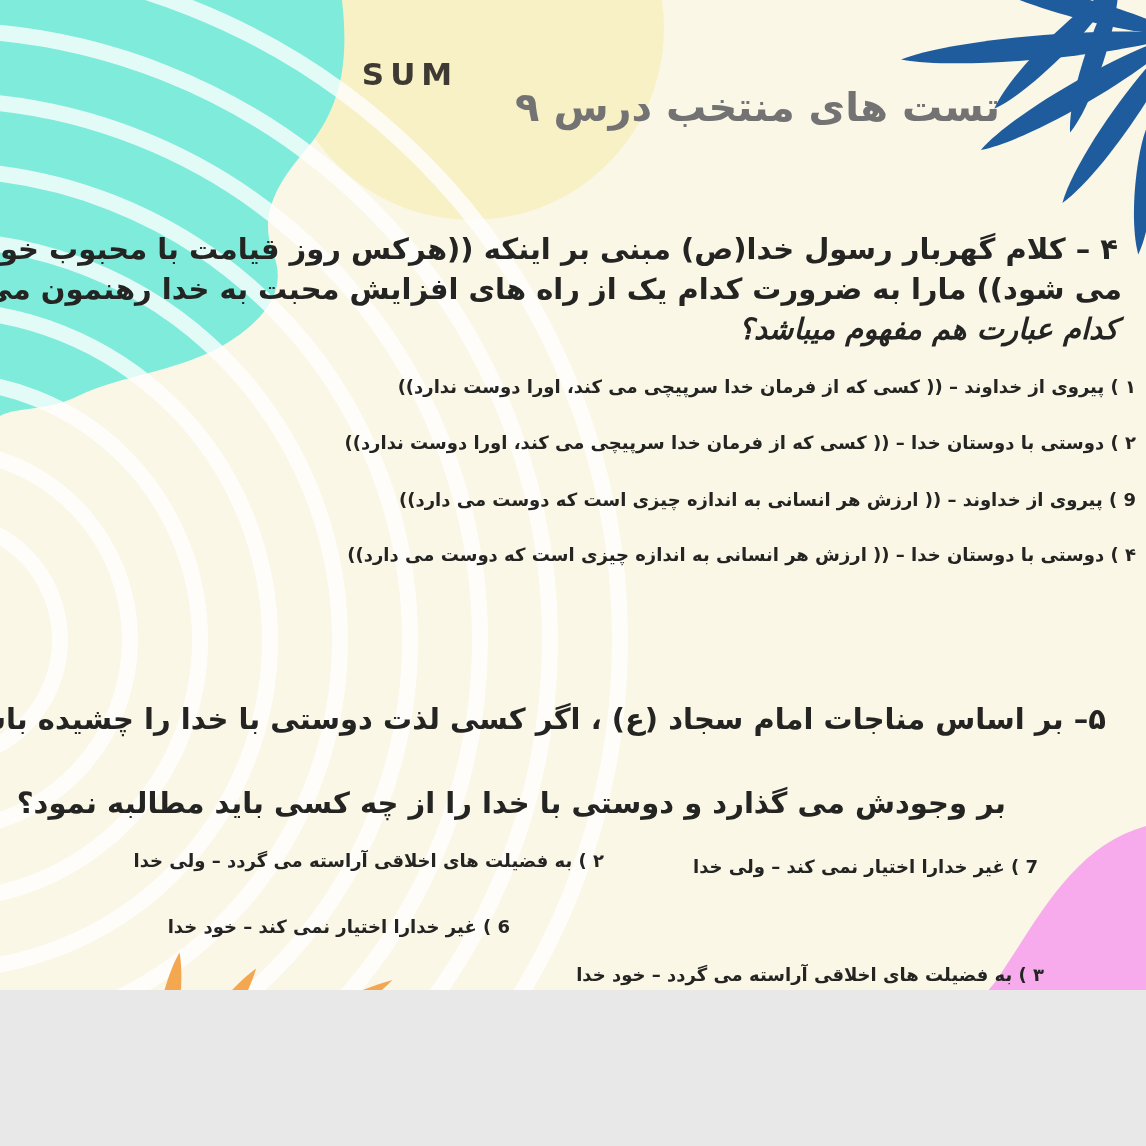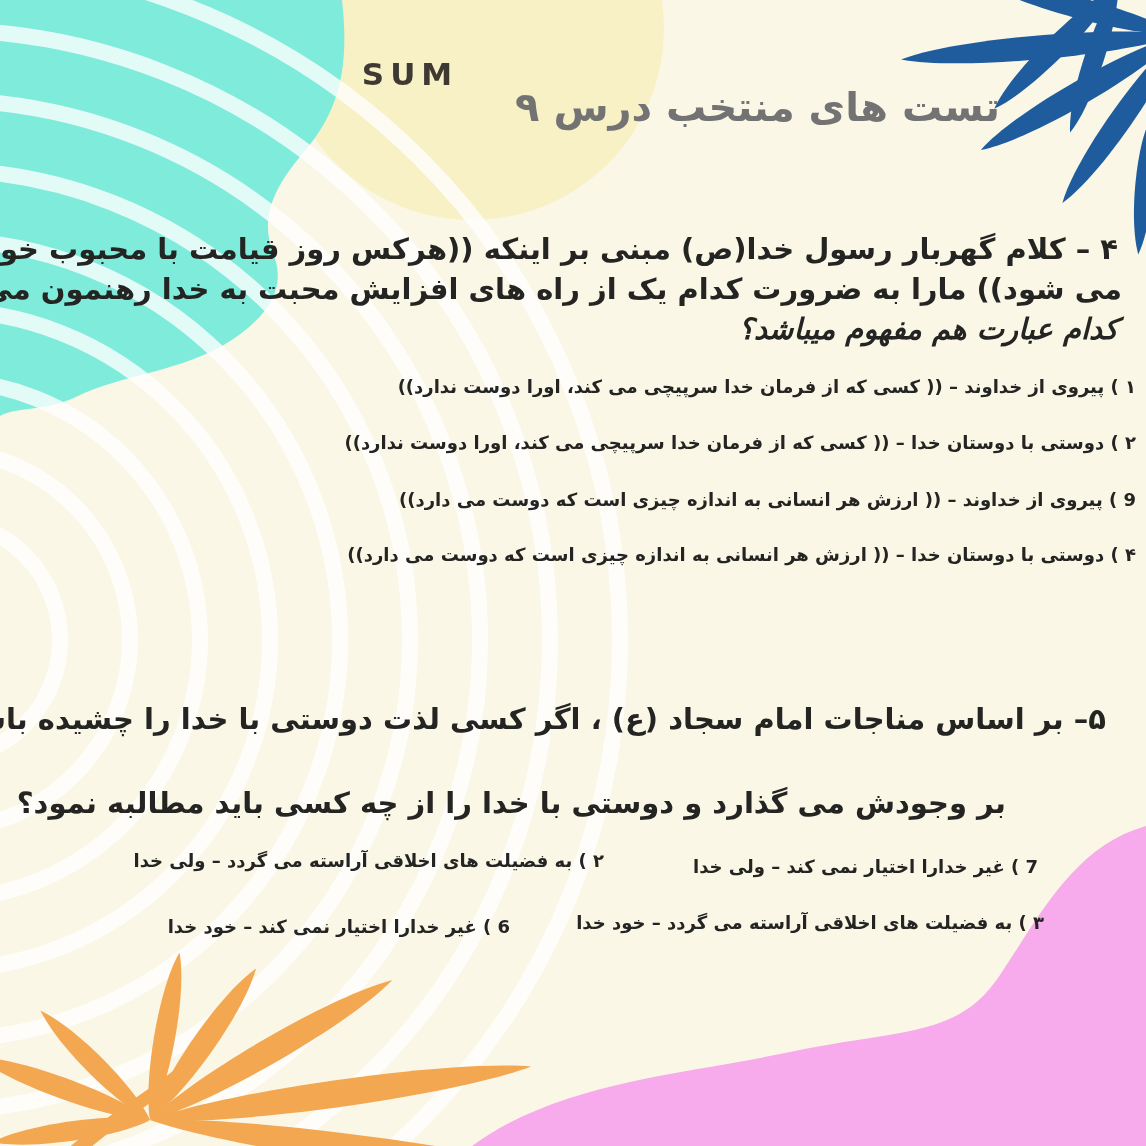--- a/index.html
+++ b/index.html
@@ -1,18 +1,18 @@
 <!DOCTYPE html>
 <html lang="fa"><head>
 <meta charset="utf-8">
 <style>
   html,body{margin:0;padding:0;background:#e8e8e8;}
   .canvas{
     position:relative;
-    width:1146px;height:1146px;
+    width:1146px;height:990px;
     background:#FAF7E7;
     overflow:hidden;
     font-family:"DejaVu Sans","Liberation Sans",sans-serif;
   }
   svg.decor{position:absolute;left:0;top:0;width:1146px;height:1146px;display:block;}
   .summer{
     position:absolute;left:330px;top:58px;width:160px;
     text-align:center;color:#3E3A33;
     font-weight:800;font-size:31px;line-height:1.08;letter-spacing:6px;
   }
@@ -33,21 +33,21 @@
   .q4l3{top:312px;right:28px;font-style:italic;}
   .q4o1{top:376px;right:10px;}
   .q4o2{top:432px;right:10px;}
   .q4o3{top:489px;right:10px;}
   .q4o4{top:544px;right:10px;}
   
   .q5l1{top:702px;right:40px;}
   .q5l2{top:786px;right:140px;}
   .q5o1{top:856px;right:108px;}
   .q5o2{top:850px;right:542px;}
-  .q5o3{top:912px;right:102px;}
+  .q5o3{top:964px;right:102px;}
   .q5o4{top:916px;right:636px;}
 </style>
 </head>
 <body>
 
 <div class="canvas">
 
   <svg class="decor" viewBox="0 0 1146 1146" xmlns="http://www.w3.org/2000/svg">
 
     <circle cx="472" cy="28" r="192" fill="#F8F1C5"></circle>

